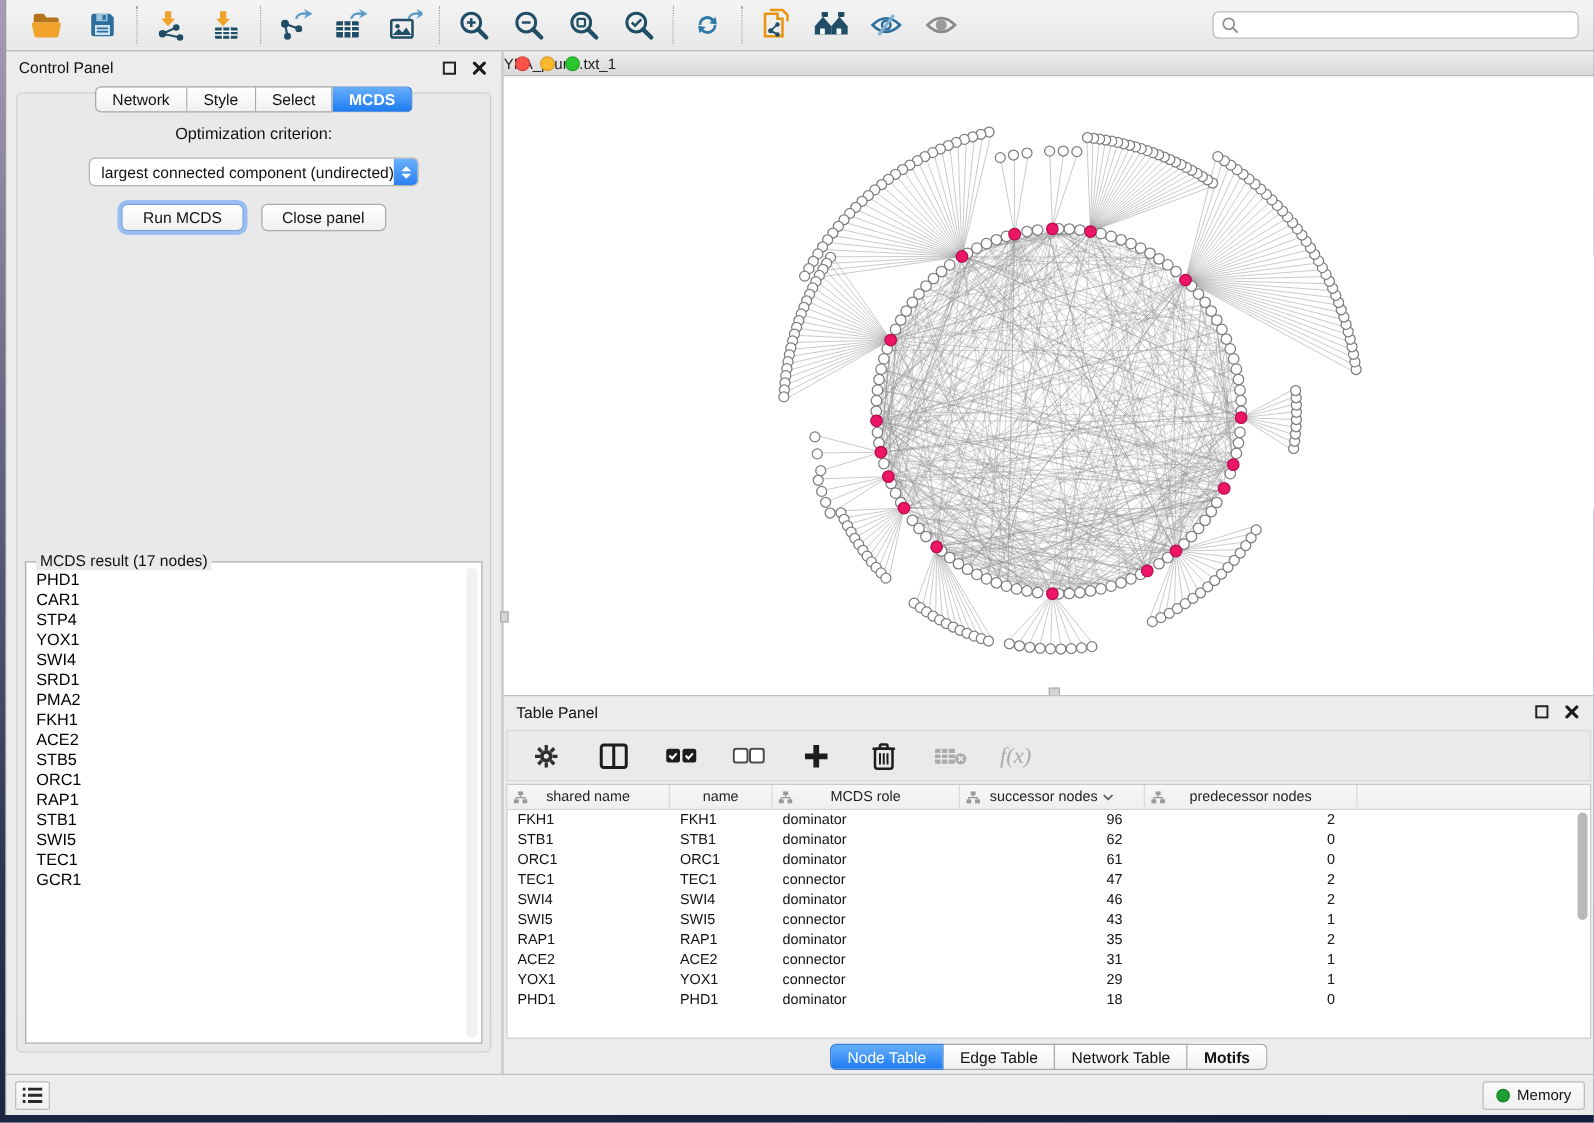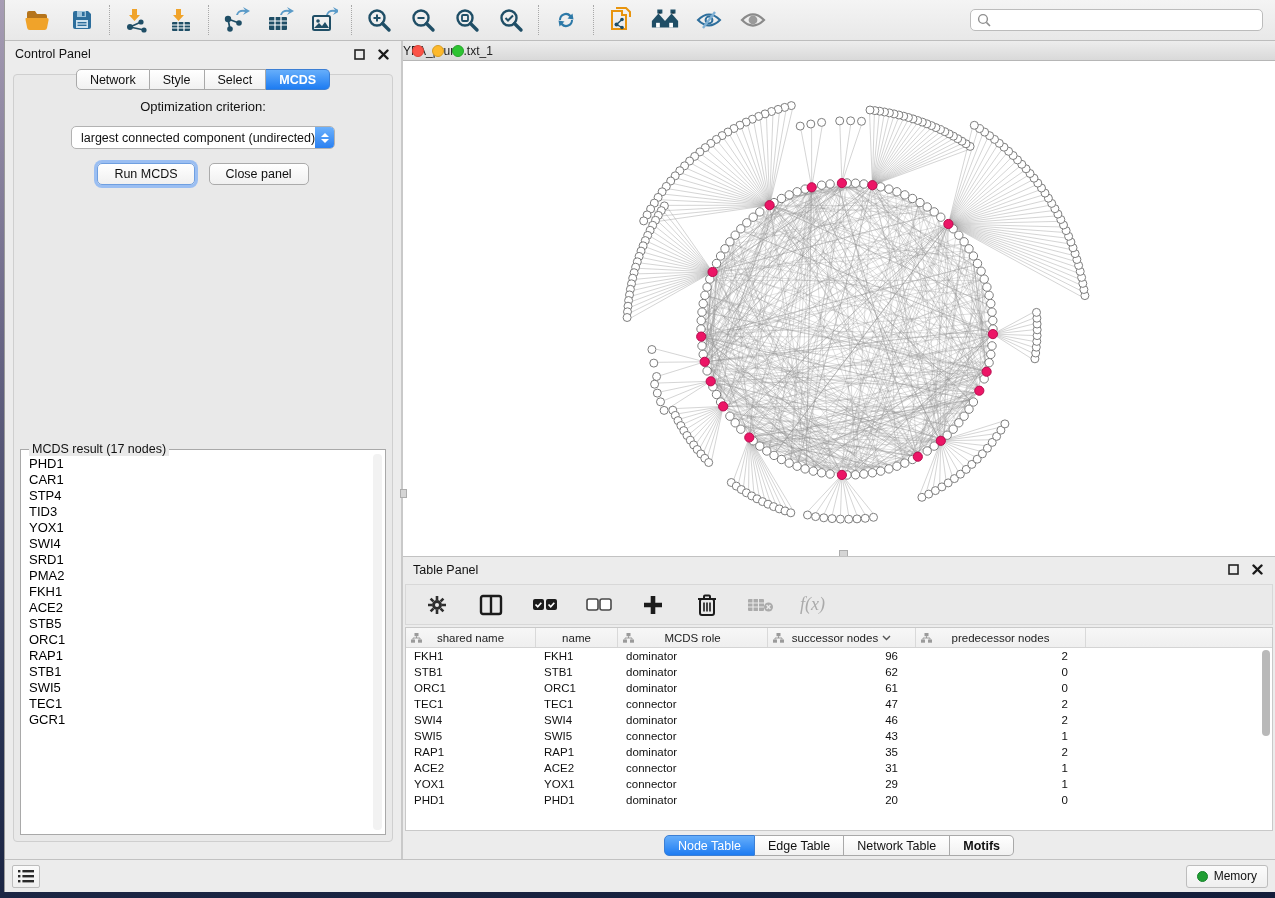--- a/index.html
+++ b/index.html
@@ -283,21 +283,20 @@
         <div class="cp-buttons">
           <button class="aqua-btn focused">Run MCDS</button>
           <button class="aqua-btn">Close panel</button>
         </div>
         <div class="result-box">
           <span class="result-legend">MCDS result (17 nodes)</span>
           <div class="result-list" id="result-list">
               <div>PHD1</div>
               <div>CAR1</div>
               <div>STP4</div>
-              <div>TID3</div>
               <div>YOX1</div>
               <div>SWI4</div>
               <div>SRD1</div>
               <div>PMA2</div>
               <div>FKH1</div>
               <div>ACE2</div>
               <div>STB5</div>
               <div>ORC1</div>
               <div>RAP1</div>
               <div>STB1</div>
@@ -1465,21 +1464,21 @@
                 <div class="td" style="width: 130px;">YOX1</div>
                 <div class="td" style="width: 82px;">YOX1</div>
                 <div class="td" style="width: 150px;">connector</div>
                 <div class="td num" style="width: 148px;">29</div>
                 <div class="td num" style="width: 170px;">1</div>
               </div>
               <div class="tr">
                 <div class="td" style="width: 130px;">PHD1</div>
                 <div class="td" style="width: 82px;">PHD1</div>
                 <div class="td" style="width: 150px;">dominator</div>
-                <div class="td num" style="width: 148px;">20</div>
+                <div class="td num" style="width: 148px;">18</div>
                 <div class="td num" style="width: 170px;">0</div>
               </div>
             </div>
           <div class="tp-scroll"></div>
         </div>
 
         <div class="tp-tabs">
           <div class="seg" id="tp-tabs">
               <span class="active">Node Table</span>
               <span>Edge Table</span>

